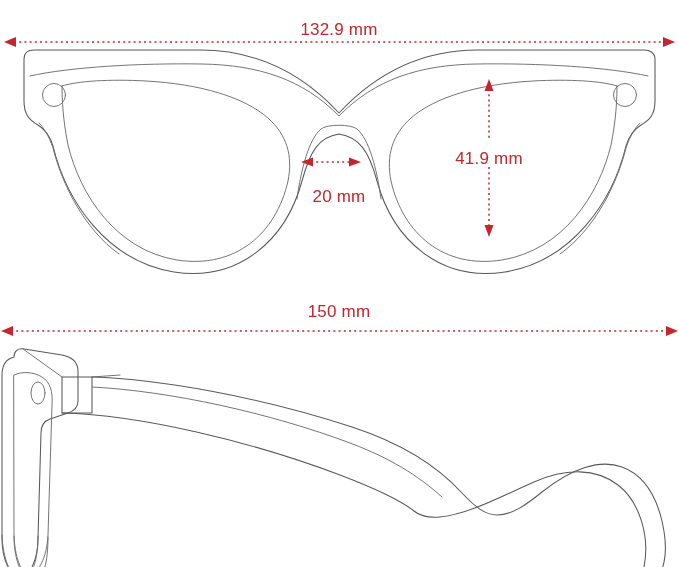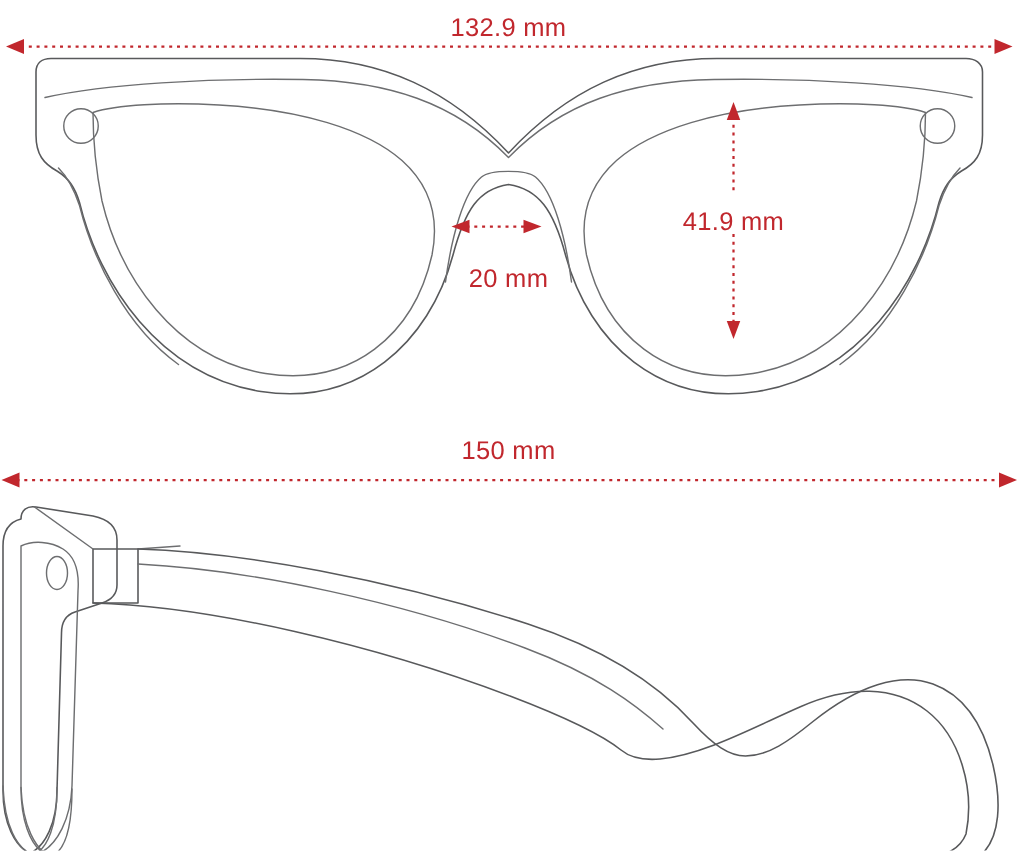--- a/index.html
+++ b/index.html
@@ -10,21 +10,21 @@
   body {
     width: 679px;
     height: 567px;
     position: relative;
     overflow: hidden;
     font-family: "Liberation Sans", sans-serif;
   }
   #diagram-root {
     position: absolute;
     left: 0;
-    top: 4px;
+    top: 15px;
     width: 679px;
     height: 553px;
   }
   svg#tech-drawing {
     display: block;
     width: 679px;
     height: 567px;
   }
   .dim-label {
     font-family: "Liberation Sans", sans-serif;

